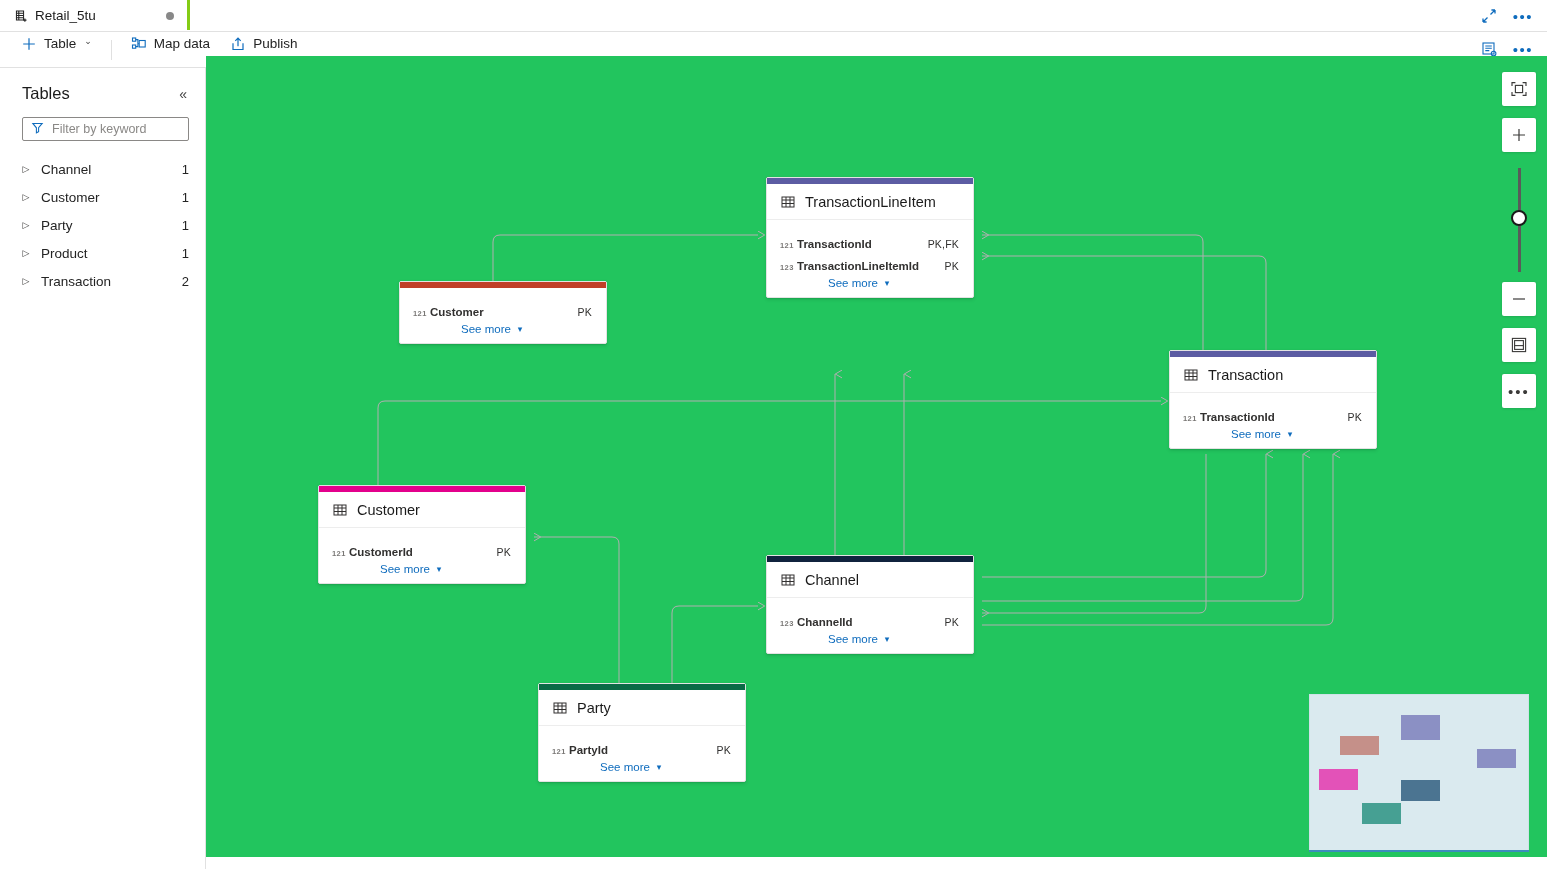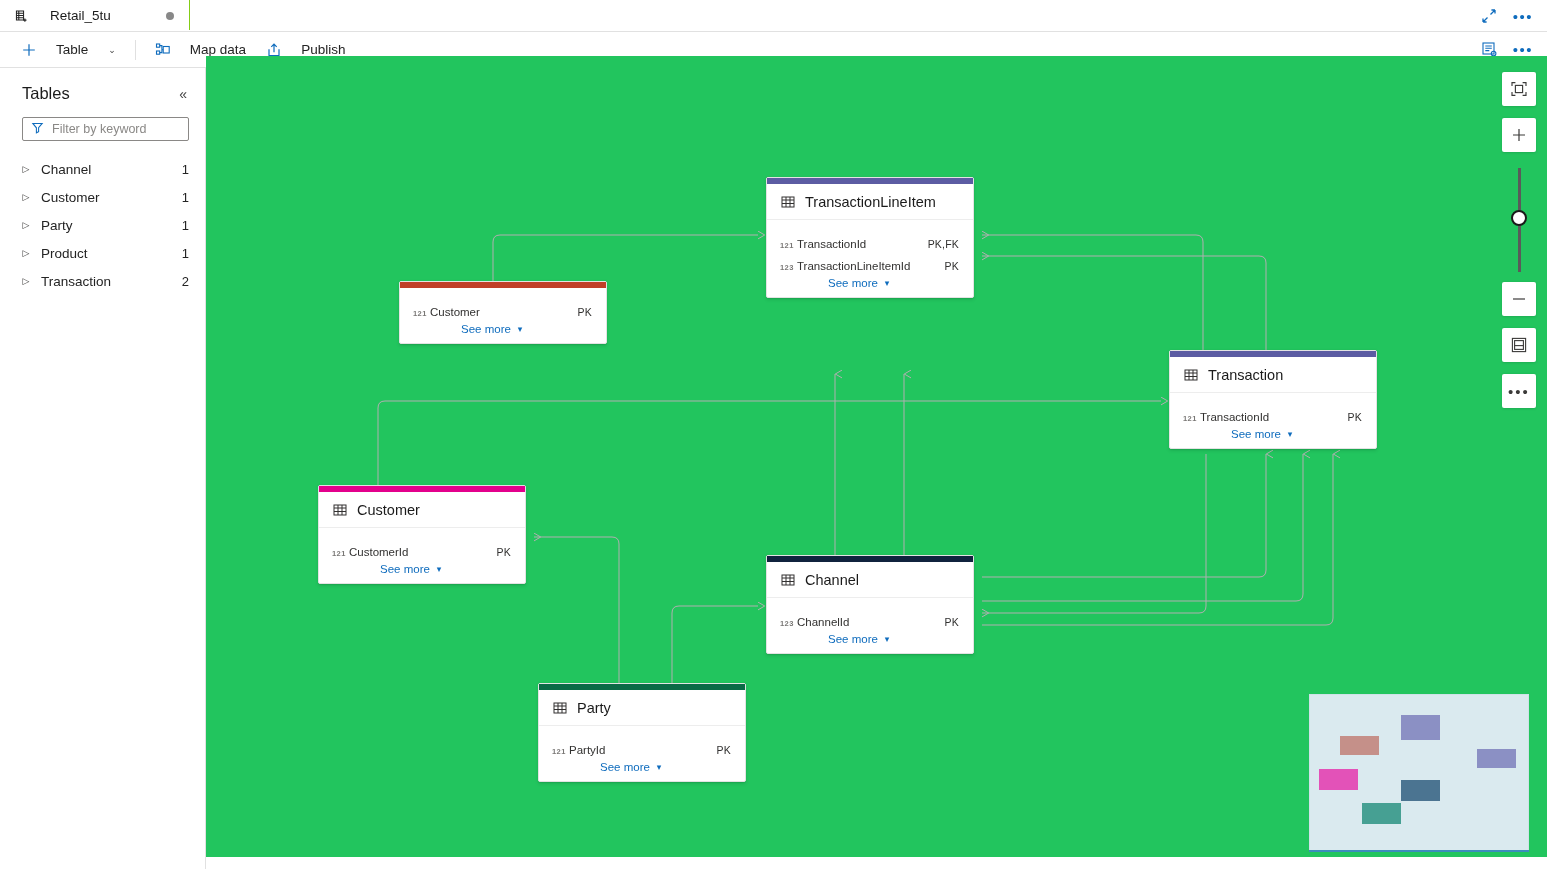--- a/index.html
+++ b/index.html
@@ -11,22 +11,22 @@
   }
   .app { position: relative; width: 1547px; height: 869px; }
 
   
   .tabstrip {
     position: absolute; left: 0; top: 0; width: 1547px; height: 32px;
     background: #ffffff; border-bottom: 1px solid #e1e1e1;
   }
   .tab {
     position: absolute; left: 0; top: 0; width: 190px; height: 30px;
-    display: flex; align-items: center; gap: 21px; padding-left: 14px;
-    border-right: 1px solid #84cc16;
+    display: flex; align-items: center; gap: 6px; padding-left: 14px;
+    border-right: 3px solid #84cc16;
   }
   .tab-title { font-size: 13.5px; color: #1b1b1b; white-space: nowrap; }
   .tab-dot {
     position: absolute; left: 166px; top: 12px;
     width: 8px; height: 8px; border-radius: 50%; background: #888;
   }
   .db-icon { width: 15px; height: 15px; display: block; }
 
   .topright { position: absolute; top: 0; right: 0; height: 32px;
               display: flex; align-items: center; gap: 6px; padding-right: 10px; }
@@ -36,21 +36,21 @@
   }
   .dots { letter-spacing: 1.5px; font-size: 15px; color: #0f6cbd; line-height: 1; }
 
   
   .cmdbar {
     position: absolute; left: 0; top: 32px; width: 1547px; height: 36px;
     background: #ffffff; border-bottom: 1px solid #e1e1e1;
     display: flex; align-items: center; padding-left: 12px; gap: 2px;
   }
   .cmd {
-    display: flex; align-items: center; gap: 19px; height: 28px;
+    display: flex; align-items: flex-start; gap: 7px; height: 28px;
     padding: 0 9px; border-radius: 2px; cursor: pointer;
     font-size: 13.5px; color: #242424; white-space: nowrap;
   }
   .cmd svg { display: block; }
   .chev { font-size: 9px; color: #444; margin-left: 1px; }
   .cmd-sep { width: 1px; height: 20px; background: #e0e0e0; margin: 0 8px; }
   .cmdbar-right { margin-left: auto; display: flex; align-items: center; gap: 6px; padding-right: 10px; }
 
   
   .sidebar {
@@ -107,21 +107,21 @@
   .ent-name { font-size: 14.5px; color: #1b1b1b; white-space: nowrap; }
   .ent-body { padding: 8px 0 6px 0; }
   .field {
     display: flex; align-items: flex-end; height: 22px; padding: 0 14px 0 13px;
     font-size: 11.5px; color: #323130;
   }
   .ftype {
     font-size: 7.5px; font-weight: 700; color: #797775;
     width: 17px; flex: 0 0 17px; letter-spacing: .4px;
   }
-  .fname { flex: 1; white-space: nowrap; }
+  .fname { flex: 1; white-space: nowrap; font-weight: bold; }
   .fkey { font-size: 10.5px; color: #323130; letter-spacing: .2px; }
   .see-more {
     display: flex; align-items: center; gap: 7px;
     padding: 5px 14px 2px 13px; font-size: 11.5px; color: #0f6cbd; cursor: pointer; margin-left: 48px;
   }
   .see-more .chev2 { font-size: 9px; }
   .grid-icon { width: 14px; height: 14px; display: block; }
 
   
   .rail { position: absolute; right: 10px; top: 16px; width: 36px;

